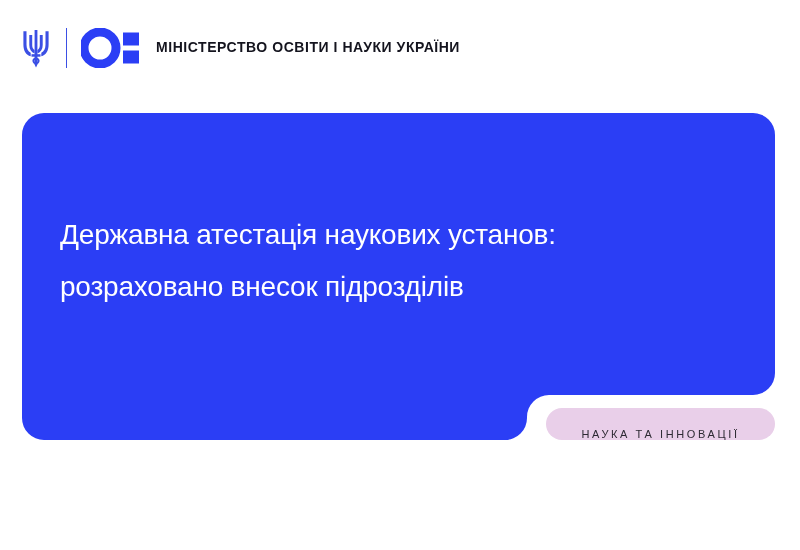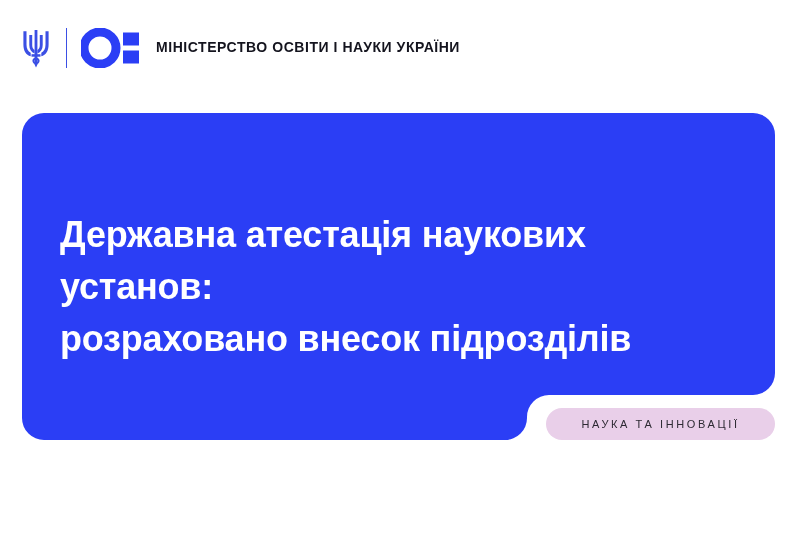--- a/index.html
+++ b/index.html
@@ -66,38 +66,38 @@
     width: 100%;
     height: 100%;
     display: block;
   }
   .hero-title {
     position: absolute;
     left: 38px;
     top: 96px;
     width: 680px;
     color: #ffffff;
-    font-size: 36px;
-    font-weight: bold;
+    font-size: 28px;
+    font-weight: normal;
     line-height: 52px;
     letter-spacing: -0.2px;
     white-space: pre-line;
   }
 
   
   .tag {
     position: absolute;
     left: 546px;
     top: 408px;
     width: 229px;
     height: 32px;
     background: #E9CFE9;
     border-radius: 16px;
     display: flex;
-    align-items: center;
+    align-items: flex-end;
     justify-content: center;
     box-sizing: border-box;
   }
   .tag-label {
     color: #2d2a33;
     font-size: 11px;
     font-weight: normal;
     letter-spacing: 2.6px;
     text-transform: uppercase;
     white-space: nowrap;

